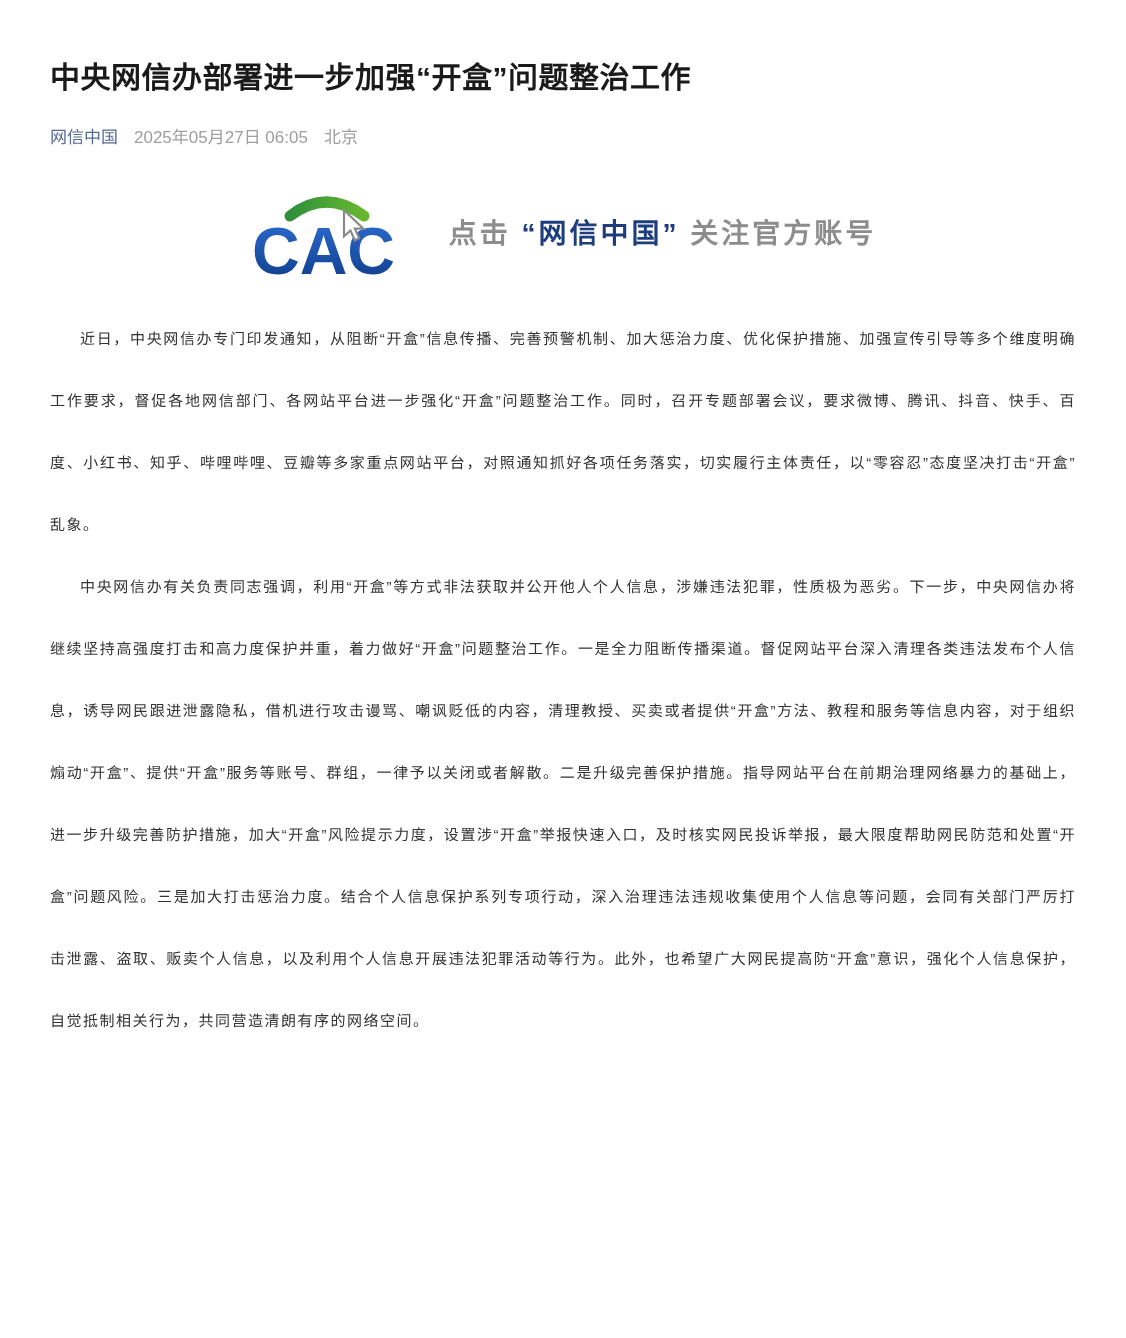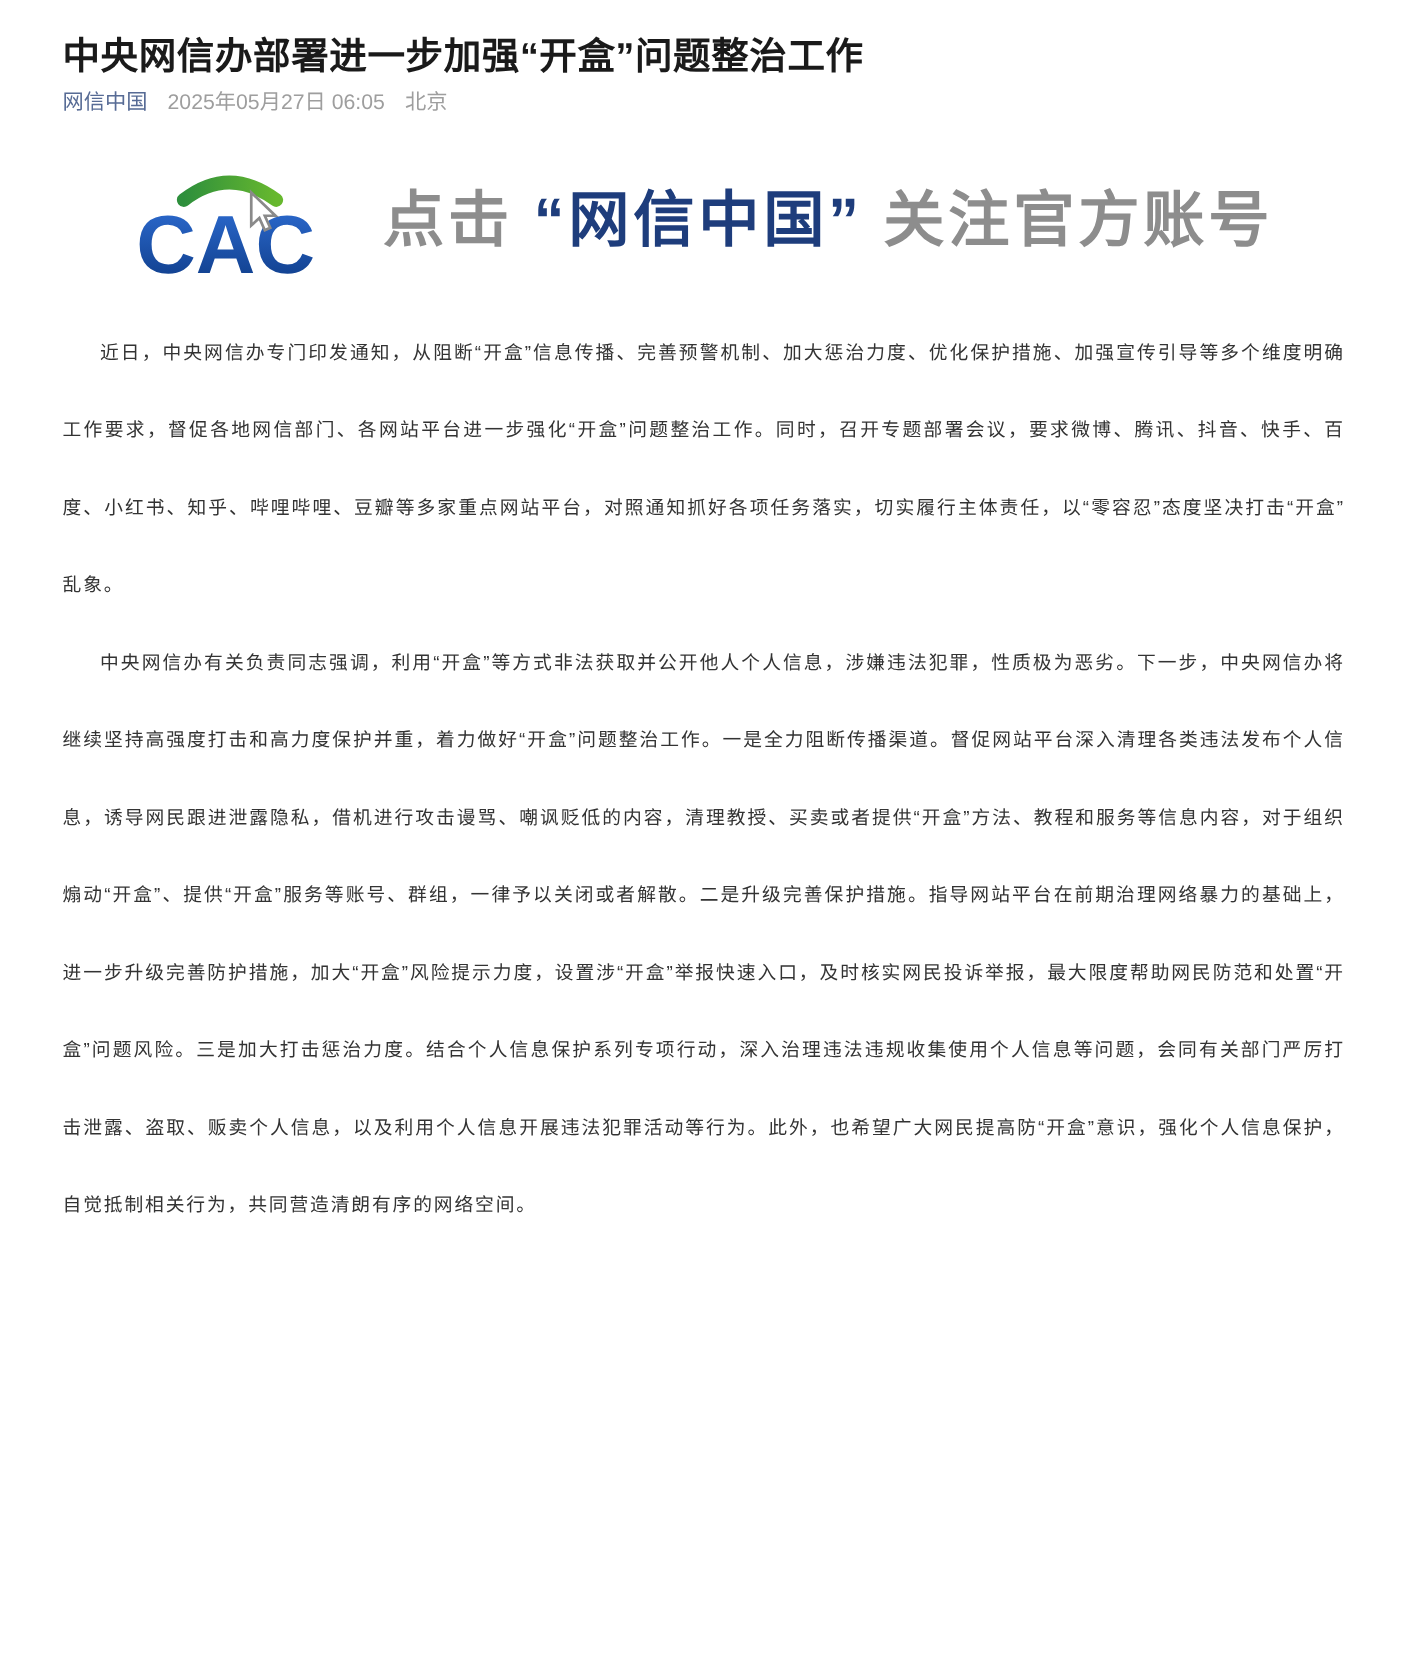--- a/index.html
+++ b/index.html
@@ -19,22 +19,24 @@
   }
   .article{
     padding:26px 50px 40px 50px;
   }
   .title{
     font-size:30px;
     line-height:1.35;
     font-weight:700;
     color:var(--title-color);
     letter-spacing:0.5px;
+    margin-top:32px;
   }
   .byline{
+    margin-top:24px;
     display:flex;
     align-items:center;
     gap:16px;
     font-size:17px;
   }
   .byline .source{
     color:var(--link-color);
     text-decoration:none;
     cursor:pointer;
   }
@@ -49,21 +51,21 @@
     align-items:center;
     justify-content:center;
     gap:47px;
     cursor:pointer;
   }
   .banner .logo{
     flex:0 0 auto;
     display:inline-flex;
   }
   .banner-text{
-    font-size:49px;
+    font-size:28px;
     font-weight:700;
     letter-spacing:3px;
     white-space:nowrap;
     line-height:1;
   }
   .bt-gray{color:var(--banner-gray);}
   .bt-navy{color:var(--banner-navy);}
   .body-text{
     margin-top:18px;
   }

